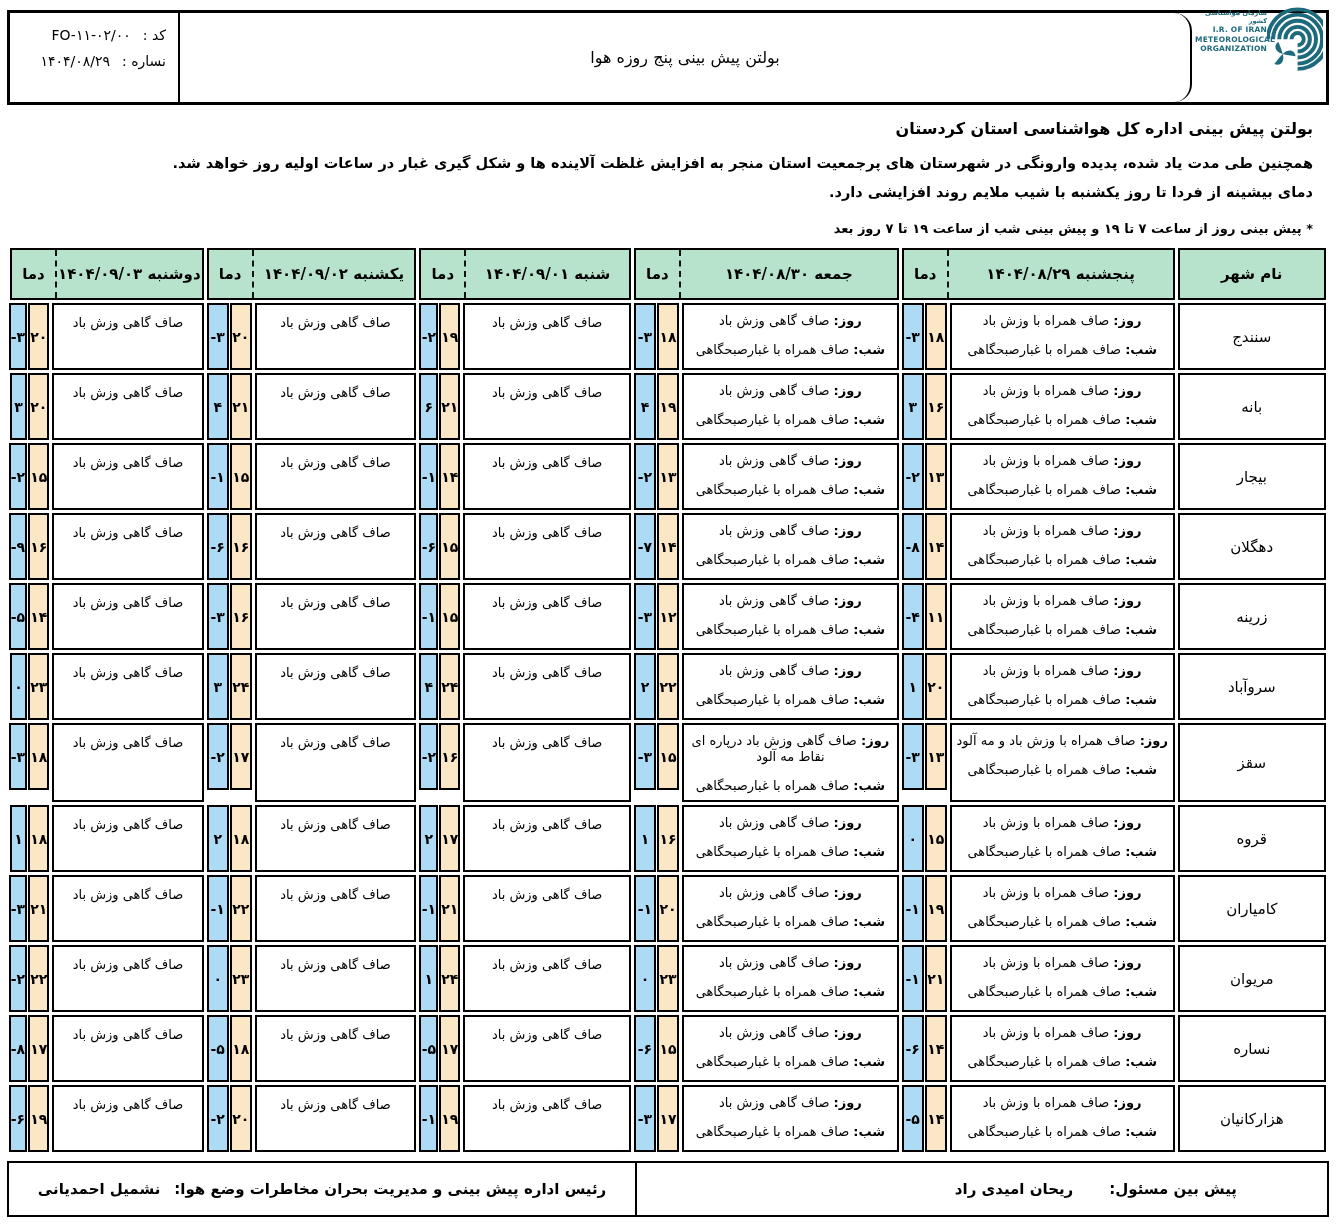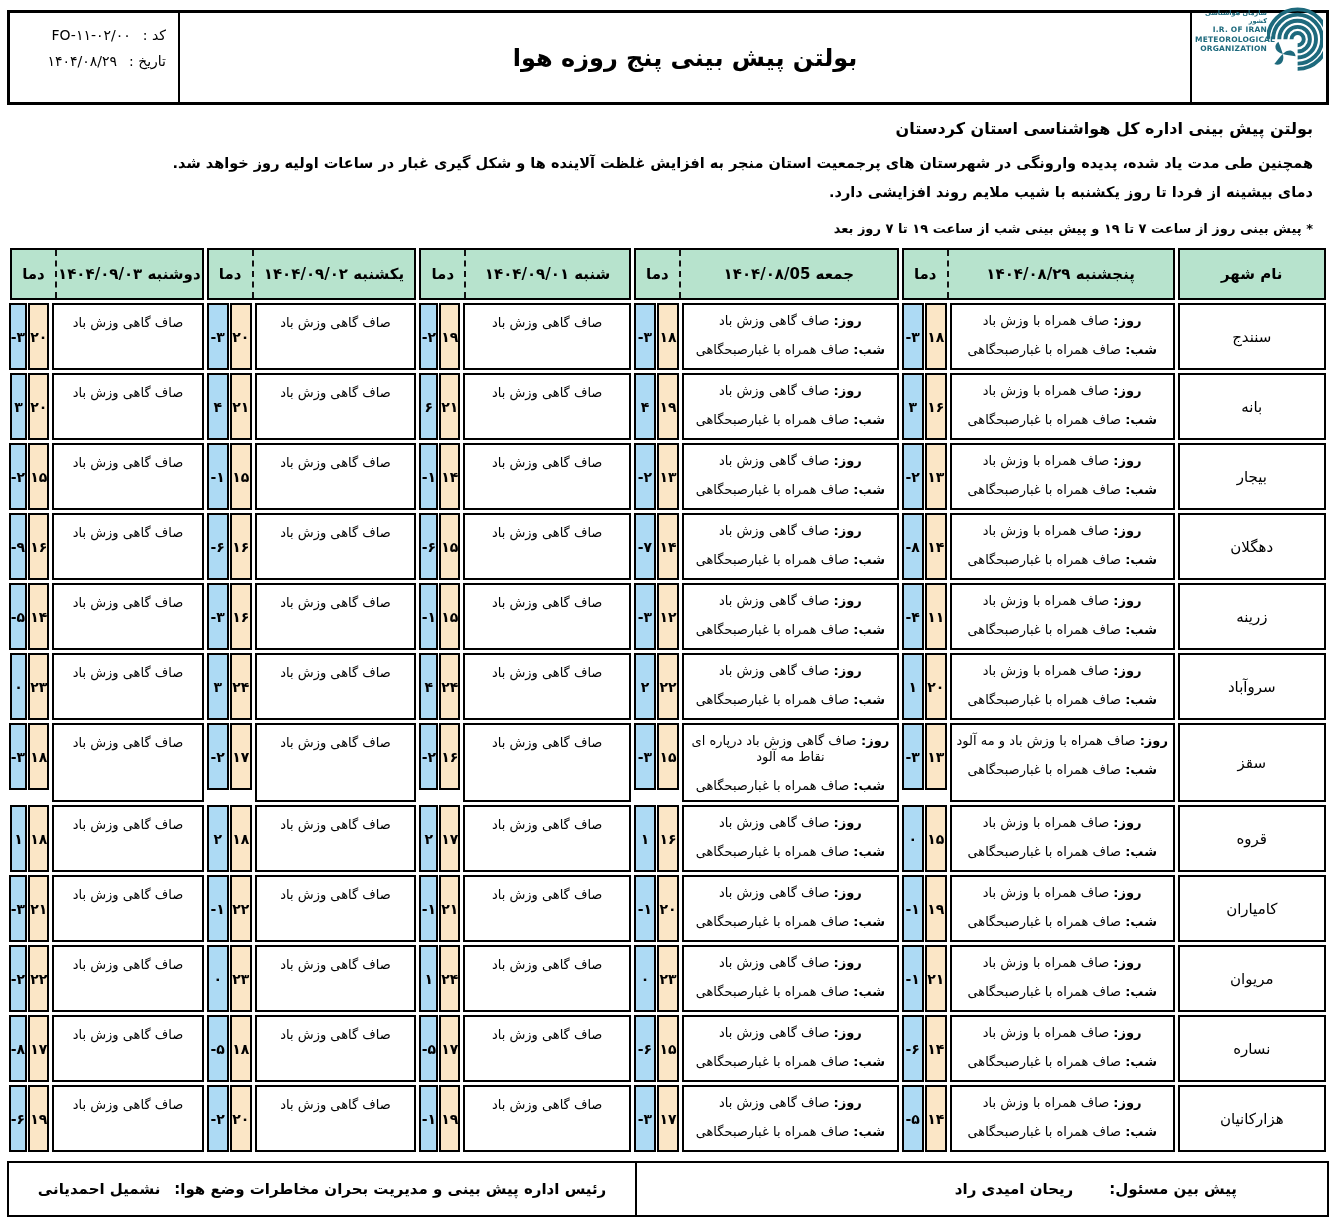--- a/index.html
+++ b/index.html
@@ -21,21 +21,21 @@
     width:170px; border-right:2px solid #000;
     direction:rtl; padding:14px 12px 0 6px;
     font-size:14px;
   }
   .meta-line { display:flex; gap:12px; margin-bottom:10px; align-items:baseline; }
   .meta-line .lbl { white-space:nowrap; }
   .ltr { direction:ltr; unicode-bidi:isolate; }
   .title-box {
     flex:1; border-right:2px solid #000;
     display:flex; align-items:center; justify-content:center;
-    font-size:24px; font-weight:bold; direction:rtl;
+    font-size:16px; font-weight:normal; direction:rtl;border-radius:18px;
   }
   .logo-box {
     width:134px; display:flex; align-items:flex-end; justify-content:center;
     padding:21px 2px;
   }
   .logo { display:flex; direction:ltr; align-items:flex-start; }
   .logo-text {
     text-align:right; color:var(--logo); font-weight:bold;
     margin-top:10px; line-height:1.25; width:72px;
   }
@@ -109,21 +109,21 @@
 
 <div class="page">
 
   <div class="top">
     <div class="code-box">
       <div class="meta-line">
         <span class="lbl">کد :</span>
         <span class="ltr">FO-۱۱-۰۲/۰۰</span>
       </div>
       <div class="meta-line">
-        <span class="lbl">تاریخ :</span>
+        <span class="lbl">نساره :</span>
         <span class="ltr">۱۴۰۴/۰۸/۲۹</span>
       </div>
     </div>
     <div class="title-box">بولتن پیش بینی پنج روزه هوا</div>
     <div class="logo-box">
       <div class="logo">
         <div class="logo-text">
           <div class="l-fa">سازمان هواشناسی کشور</div>
           <div class="l-en">I.R. OF IRAN</div>
           <div class="l-en">METEOROLOGICAL</div>
@@ -172,21 +172,21 @@
       <tr>
         <th>نام شهر</th>
         <th colspan="2">
           <div class="hd">
               <span class="dn">پنجشنبه ۱۴۰۴/۰۸/۲۹</span>
               <span class="dm">دما</span>
             </div>
         </th>
         <th colspan="2">
           <div class="hd">
-              <span class="dn">جمعه ۱۴۰۴/۰۸/05</span>
+              <span class="dn">جمعه ۱۴۰۴/۰۸/۳۰</span>
               <span class="dm">دما</span>
             </div>
         </th>
         <th colspan="2">
           <div class="hd">
               <span class="dn">شنبه ۱۴۰۴/۰۹/۰۱</span>
               <span class="dm">دما</span>
             </div>
         </th>
         <th colspan="2">

